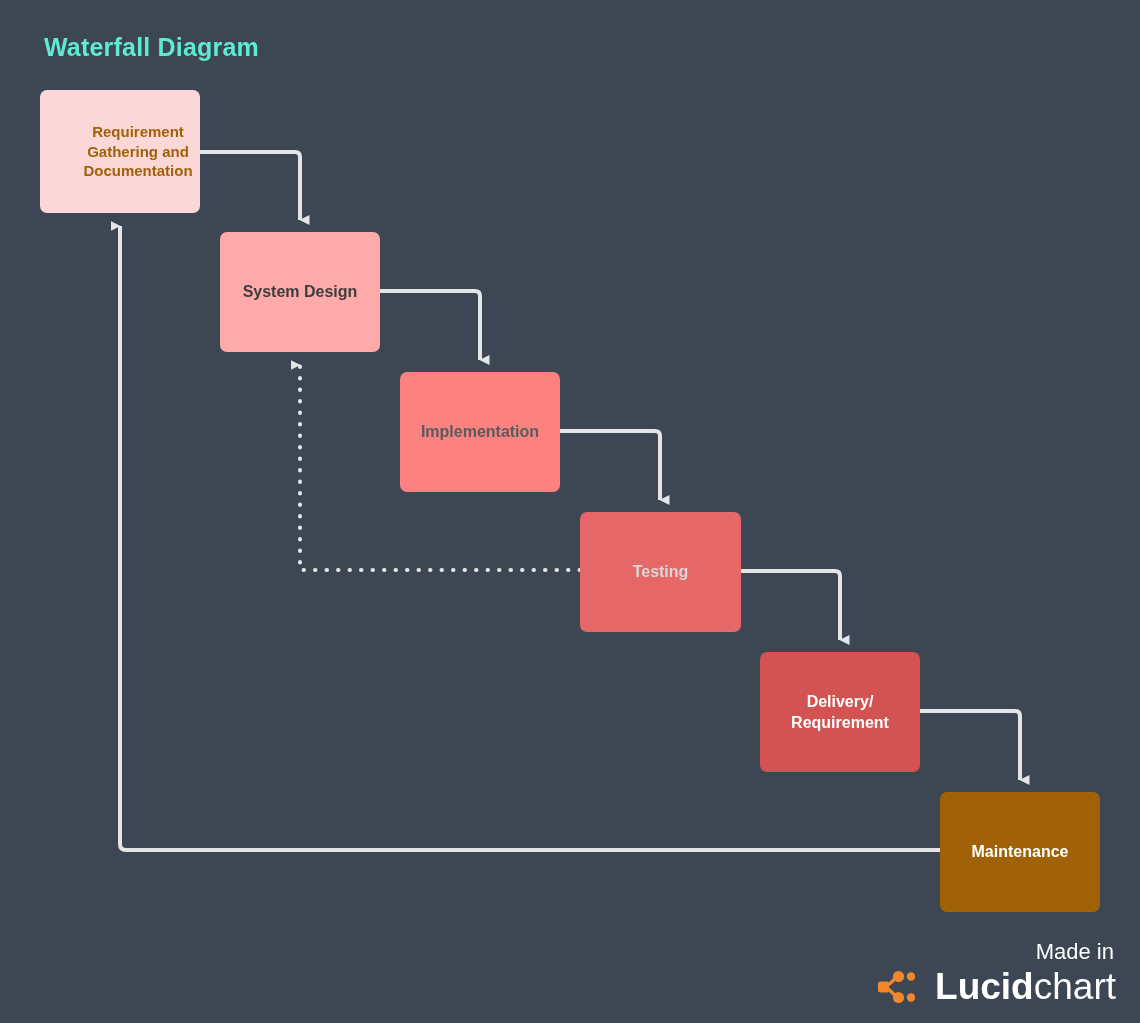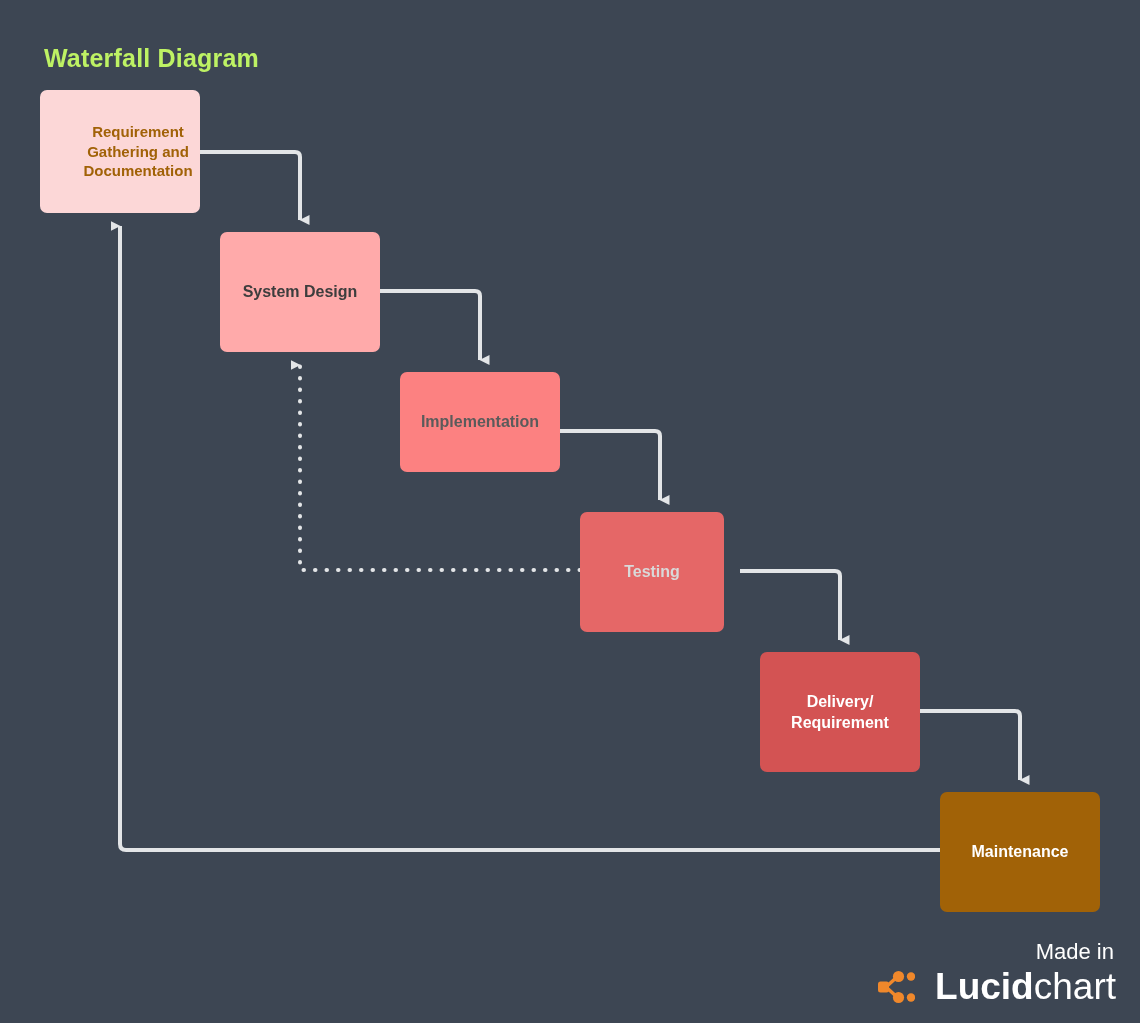--- a/index.html
+++ b/index.html
@@ -13,24 +13,24 @@
   #stage {
     position: relative;
     width: 1140px;
     height: 1023px;
     background: #3d4653;
     overflow: hidden;
   }
   #diagram-title {
     position: absolute;
     left: 44px;
-    top: 44px;
+    top: 33px;
     font-size: 25px;
     font-weight: bold;
-    color: #bef264;
+    color: #5eead4;
     letter-spacing: 0.2px;
     white-space: nowrap;
   }
   .node {
     position: absolute;
     display: flex;
     align-items: center;
     justify-content: center;
     text-align: center;
     border-radius: 7px;
@@ -38,22 +38,22 @@
     line-height: 1.32;
     box-sizing: border-box;
     padding: 4px 8px;
   }
   .node-label {
     display: block;
     white-space: pre-line;
   }
   #node-requirement  { left: 40px;  top: 90px;  width: 160px; height: 123px; font-size: 15px; }
   #node-system       { left: 220px; top: 232px; width: 160px; height: 120px; font-size: 16px; }
-  #node-implementation { left: 400px; top: 372px; width: 160px; height: 100px; font-size: 16px; }
-  #node-testing      { left: 580px; top: 512px; width: 144px; height: 120px; font-size: 16px; }
+  #node-implementation { left: 400px; top: 372px; width: 160px; height: 120px; font-size: 16px; }
+  #node-testing      { left: 580px; top: 512px; width: 161px; height: 120px; font-size: 16px; }
   #node-delivery     { left: 760px; top: 652px; width: 160px; height: 120px; font-size: 16px; }
   #node-maintenance  { left: 940px; top: 792px; width: 160px; height: 120px; font-size: 16px; }
 
   #connectors {
     position: absolute;
     left: 0;
     top: 0;
     width: 1140px;
     height: 1023px;
     pointer-events: none;

